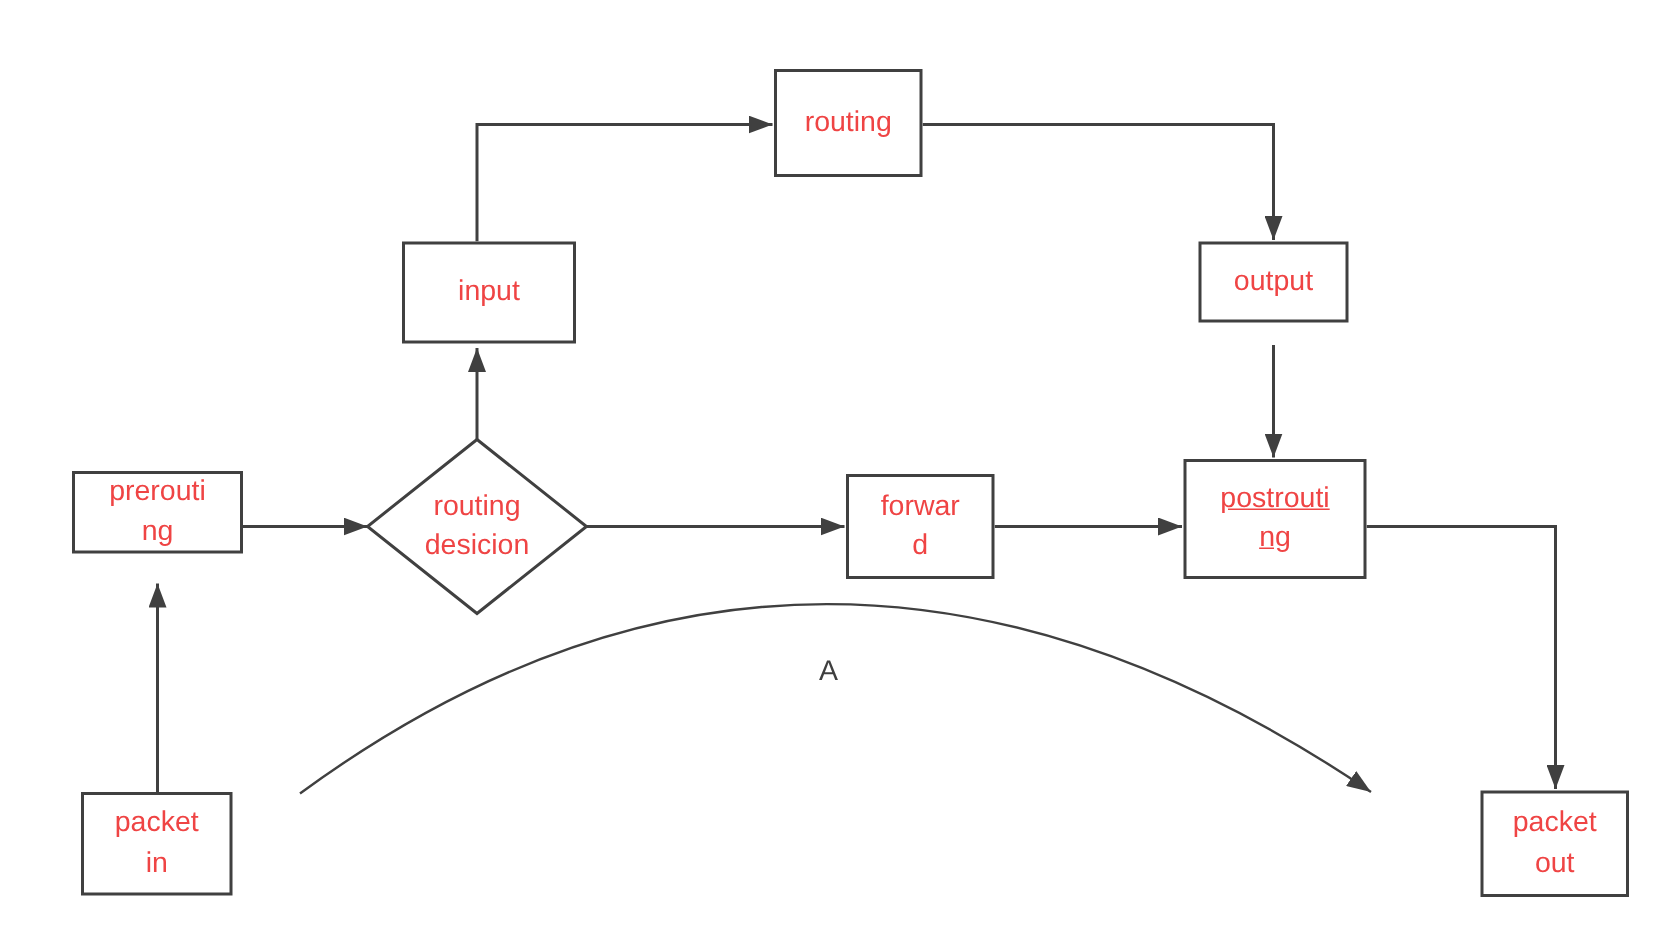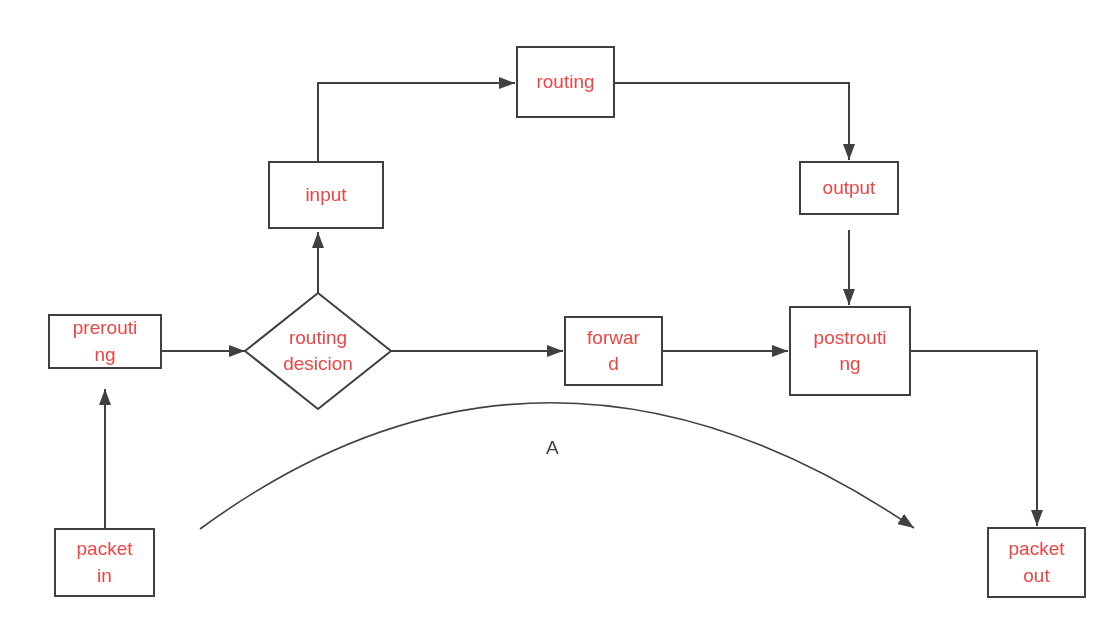--- a/index.html
+++ b/index.html
@@ -109,21 +109,21 @@
 
   <div class="node" style="left:799px; top:161px; width:100px; height:54px;">
     <span>output</span>
   </div>
 
   <div class="node" style="left:564px; top:316px; width:99px; height:70px;">
     <span>forwar
 d</span>
   </div>
 
-  <div class="node" style="left:789px; top:306px; width:122px; height:90px;">
+  <div class="node" style="left:789px; top:306px; width:122px; height:80px;text-decoration:underline;">
     <span>postrouti
 ng</span>
   </div>
 
   <div class="node" style="left:987px; top:527px; width:99px; height:71px;">
     <span>packet
 out</span>
   </div>
 
   <div class="node borderless" style="left:248px; top:296px; width:140px; height:110px;">

